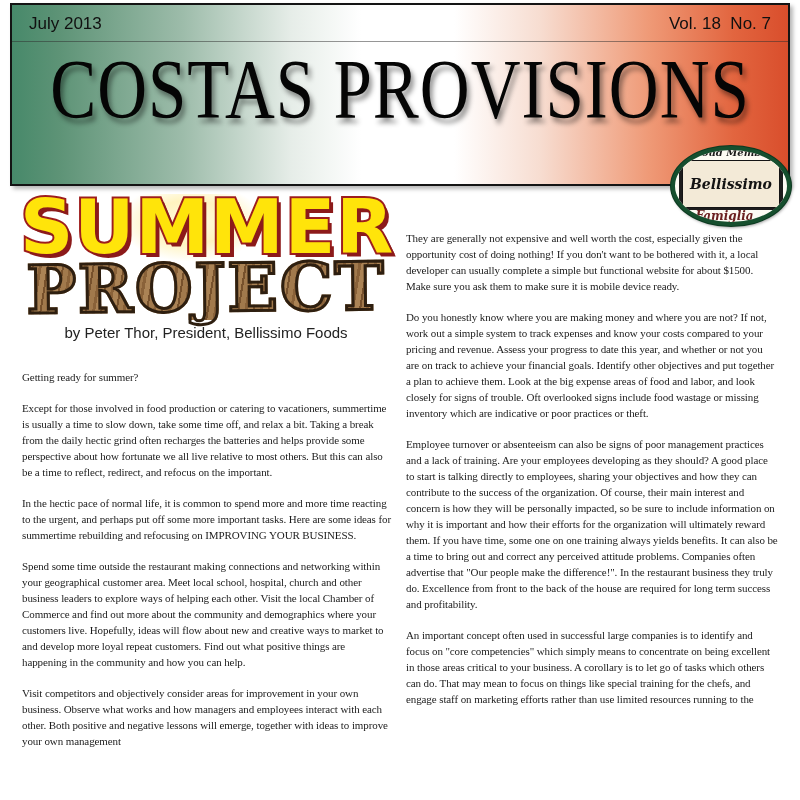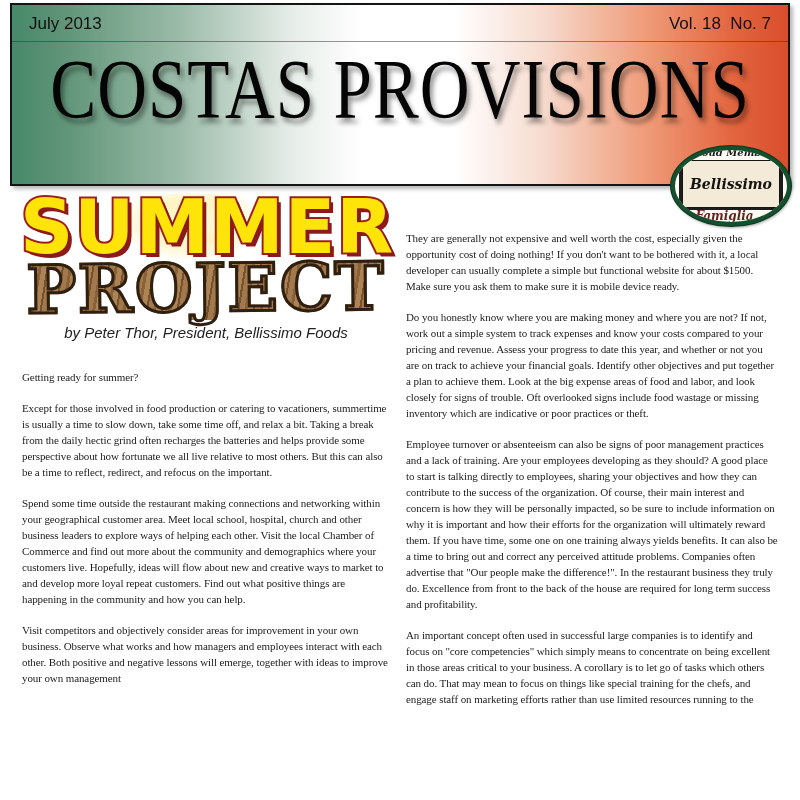--- a/index.html
+++ b/index.html
@@ -107,21 +107,20 @@
     -webkit-background-clip: text;
     background-clip: text;
     color: transparent;
     -webkit-text-stroke: 3px #2e1f10;
     paint-order: stroke fill;
     transform: rotate(-0.6deg);
   }
   .byline {
     margin-top: 5px;
     font-family: "Liberation Sans", sans-serif;
-    font-style: italic;
     font-size: 15px; color: #222;
   }
 
   
   .col { position: absolute; }
   .col-left  { left: 22px;  top: 369px; width: 369px; }
   .col-right { left: 406px; top: 230px; width: 372px; }
   .para {
     margin: 0 0 15px 0;
     font-family: "Liberation Serif", serif;
@@ -153,20 +152,21 @@
 
   <div class="article-title">
     <div class="title-summer">SUMMER</div>
     <div class="title-project">PROJECT</div>
     <div class="byline">by Peter Thor, President, Bellissimo Foods</div>
   </div>
 
   <div class="col col-left">
       <p class="para">Getting ready for summer?</p>
       <p class="para">Except for those involved in food production or catering to vacationers, summertime is usually a time to slow down, take some time off, and relax a bit.  Taking a break from the daily hectic grind often recharges the batteries and helps provide some perspective about how fortunate we all live relative to most others.  But this can also be a time to reflect, redirect, and refocus on the important.</p>
+      <p class="para">In the hectic pace of normal life, it is common to spend more and more time reacting to the urgent, and perhaps put off some more important tasks. Here are some ideas for summertime rebuilding and refocusing on IMPROVING YOUR BUSINESS.</p>
       <p class="para">Spend some time outside the restaurant making connections and networking within your geographical customer area.  Meet local school, hospital, church and other business leaders to explore ways of helping each other. Visit the local Chamber of Commerce and find out more about the community and demographics where your customers live. Hopefully, ideas will flow about new and creative ways to market to and develop more loyal repeat customers. Find out what positive things are happening in the community and how you can help.</p>
       <p class="para">Visit competitors and objectively consider areas for improvement in your own business.  Observe what works and how managers and employees interact with each other.  Both positive and negative lessons will emerge, together with ideas to improve your own management</p>
     </div>
   <div class="col col-right">
       <p class="para">They are generally not expensive and well worth the cost, especially given the opportunity cost of doing nothing! If you don't want to be bothered with it, a local developer can usually complete a simple but functional website for about $1500. Make sure you ask them to make sure it is mobile device ready.</p>
       <p class="para">Do you honestly know where you are making money and where you are not? If not, work out a simple system to track expenses and know your costs compared to your pricing and revenue.  Assess your progress to date this year, and whether or not you are on track to achieve your financial goals. Identify other objectives and put together a plan to achieve them.  Look at the big expense areas of food and labor, and look closely for signs of trouble.  Oft overlooked signs include food wastage or missing inventory which are indicative or poor practices or theft.</p>
       <p class="para">Employee turnover or absenteeism can also be signs of poor management practices and a lack of training.  Are your employees developing as they should? A good place to start is talking directly to employees, sharing your objectives and how they can contribute to the success of the organization.  Of course, their main interest and concern is how they will be personally impacted, so be sure to include information on why it is important and how their efforts for the organization will ultimately reward them.  If you have time, some one on one training always yields benefits.  It can also be a time to bring out and correct any perceived attitude problems. Companies often advertise that "Our people make the difference!".  In the restaurant business they truly do. Excellence from front to the back of the house are required for long term success and profitability.</p>
       <p class="para">An important concept often used in successful large companies is to identify and focus on "core competencies" which simply means to concentrate on being excellent in those areas critical to your business.  A corollary is to let go of tasks which others can do. That may mean to focus on things like special training for the chefs, and engage staff on marketing efforts rather than use limited resources running to the</p>
     </div>
 

